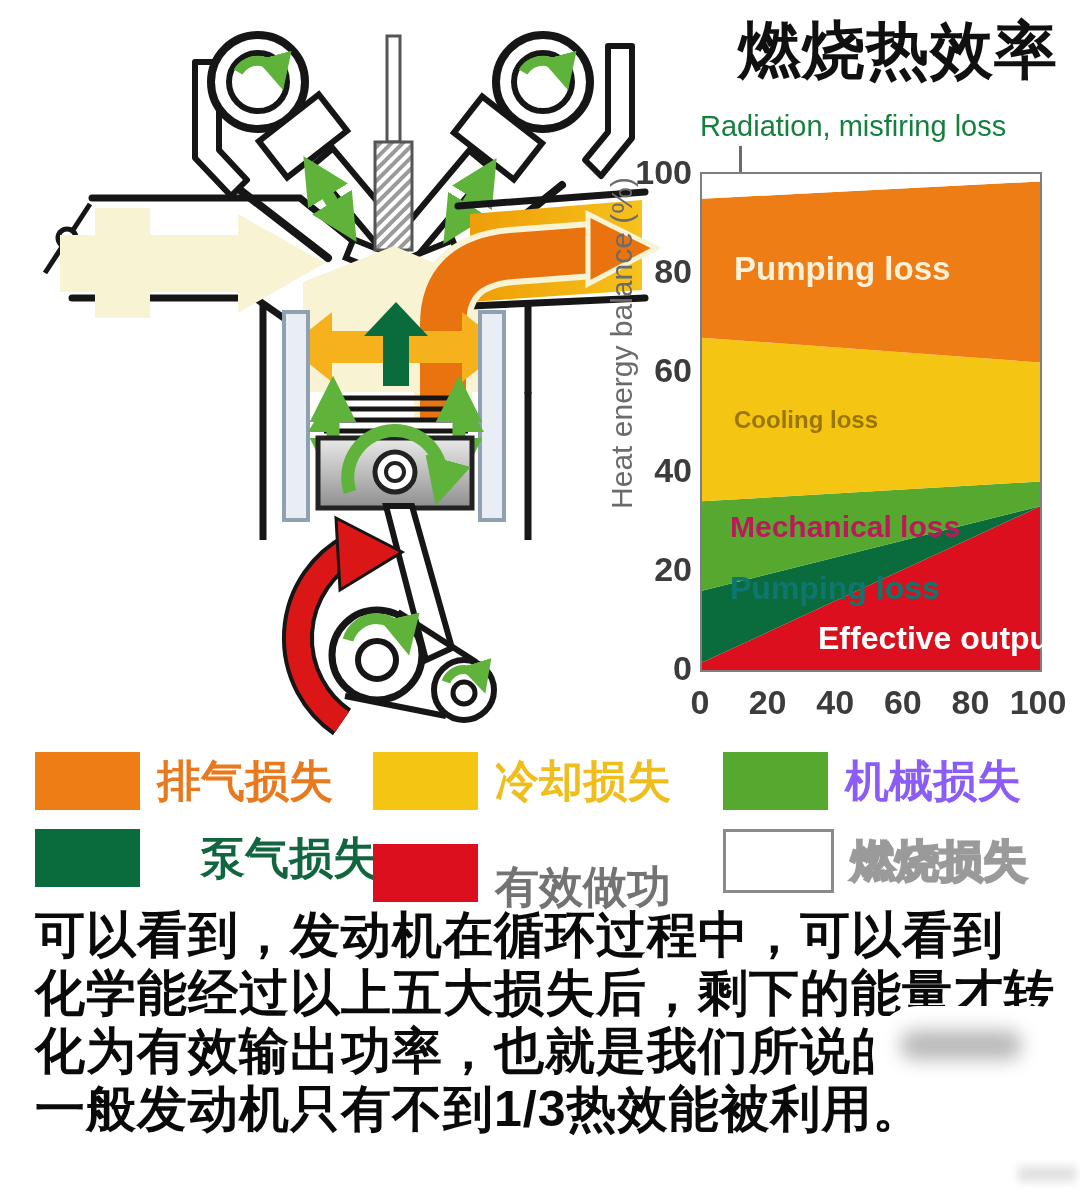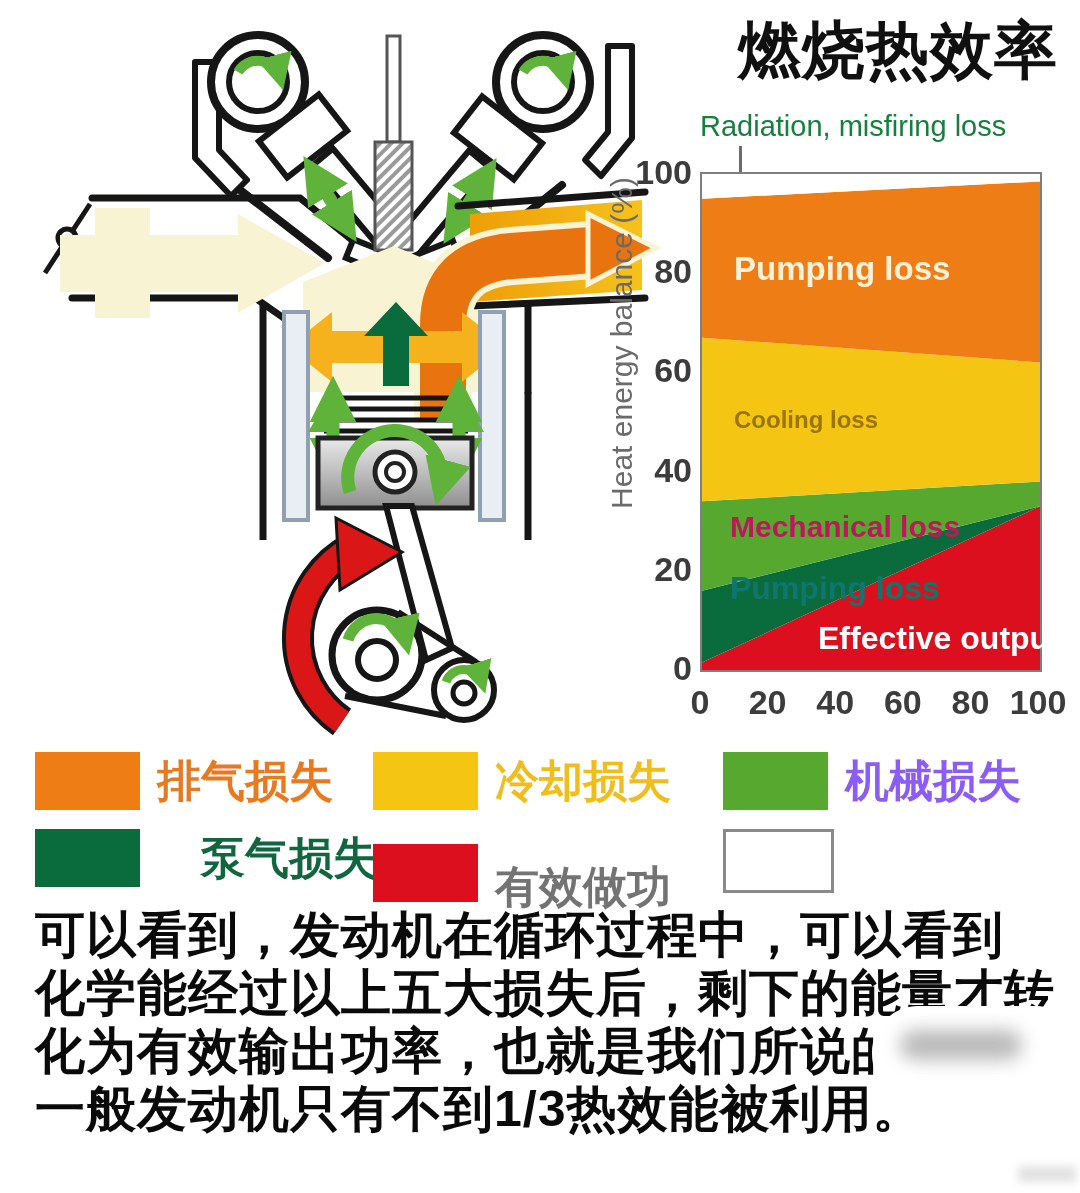--- a/index.html
+++ b/index.html
@@ -259,20 +259,21 @@
       <div class="legend-cell" style="left: 35px; top: 829px; gap: 44px;">
         <div class="swatch" style="background: rgb(10, 107, 60);"></div>
         <span class="legend-label" style="color: rgb(17, 102, 63);">泵气损失</span>
       </div>
       <div class="legend-cell" style="left: 373px; top: 829px;">
         <div class="swatch" style="background: rgb(220, 15, 30);"></div>
         <span class="legend-label" style="color: #737373; margin-top: 29px;">有效做功</span>
       </div>
       <div class="legend-cell" style="left: 723px; top: 829px;">
         <div class="swatch" style="background: rgb(255, 255, 255); border: 3px solid rgb(138, 138, 138);"></div>
+        <span class="legend-label outlined">燃烧损失</span>
       </div>
     </div>
 
   <div class="paragraph" id="paragraph">
       <div class="para-line">可以看到，发动机在循环过程中，可以看到</div>
       <div class="para-line">化学能经过以上五大损失后，剩下的能量才转</div>
       <div class="para-line">化为有效输出功率，也就是我们所说的</div>
       <div class="para-line">一般发动机只有不到1/3热效能被利用。</div>
     </div>
   <div class="blur-blob"></div>

